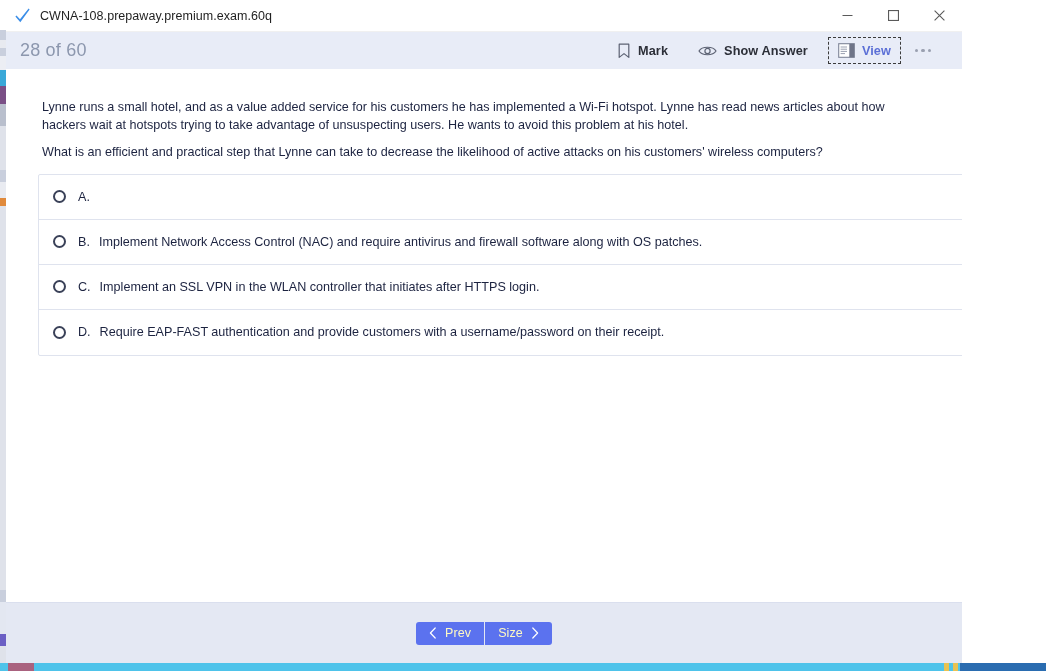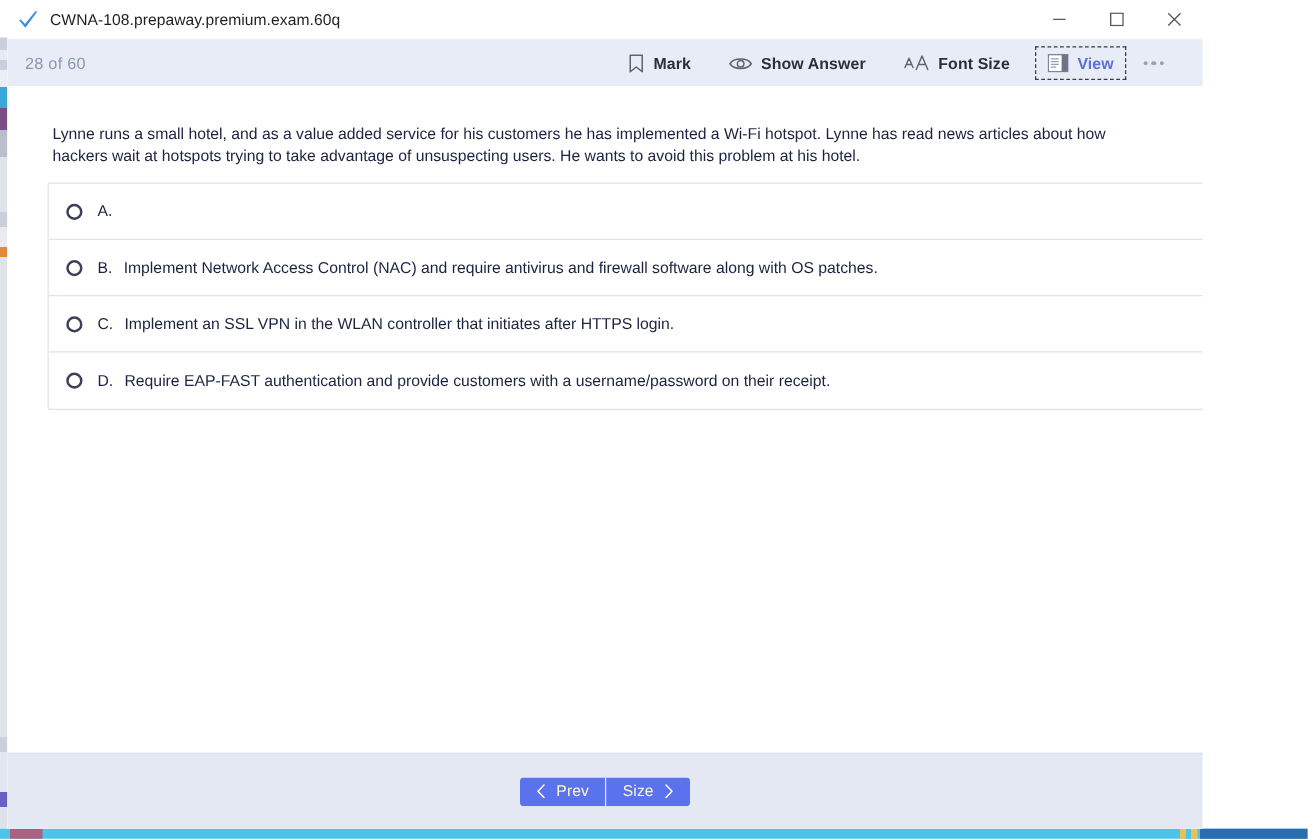--- a/index.html
+++ b/index.html
@@ -105,21 +105,21 @@
   #toolbar {
     height: 37px;
     background: #e8ecf7;
     display: flex;
     align-items: center;
     flex: 0 0 auto;
     position: relative;
   }
   #question-counter {
     margin-left: 14px;
-    font-size: 13px;
+    font-size: 18px;
     color: #8c97ae;
     letter-spacing: 0.2px;
   }
   #toolbar-actions {
     margin-left: auto;
     display: flex;
     align-items: center;
     height: 37px;
     padding-right: 16px;
   }
@@ -297,27 +297,20 @@
       </div>
 
       <div class="tool-btn">
         <svg width="19" height="14" viewBox="0 0 19 14">
           <path d="M1 7 C4 2, 15 2, 18 7 C15 12, 4 12, 1 7 Z" fill="none" stroke="#5c6273" stroke-width="1.2"></path>
           <circle cx="9.5" cy="7" r="2.6" fill="none" stroke="#5c6273" stroke-width="1.2"></circle>
         </svg>
         <span class="tb-label">Show Answer</span>
       </div>
 
-      <div class="tool-btn">
-        <svg width="21" height="15" viewBox="0 0 21 15">
-          <path d="M1 11 L4.2 3.6 L7.4 11 M2.2 8.6 H6.2" fill="none" stroke="#5c6273" stroke-width="1.15" stroke-linecap="round" stroke-linejoin="round"></path>
-          <path d="M10 12.6 L14.6 1.8 L19.2 12.6 M11.7 8.6 H17.5" fill="none" stroke="#5c6273" stroke-width="1.15" stroke-linecap="round" stroke-linejoin="round"></path>
-        </svg>
-        <span class="tb-label">Font Size</span>
-      </div>
 
       <div class="tool-btn focused">
         <svg width="17" height="15" viewBox="0 0 17 15">
           <rect x="0.7" y="0.7" width="15.6" height="13.6" fill="#ffffff" stroke="#7f8699" stroke-width="1.1"></rect>
           <rect x="11.3" y="0.7" width="5" height="13.6" fill="#6e7488"></rect>
           <path d="M2.6 4 H9 M2.6 6.2 H9 M2.6 8.4 H9 M2.6 10.6 H7" stroke="#9aa0b0" stroke-width="1" fill="none"></path>
         </svg>
         <span class="tb-label">View</span>
       </div>
 
@@ -326,20 +319,21 @@
         <i></i>
         <i></i>
       </div>
 
     </div>
   </div>
 
   <div id="content">
     <div id="question-body">
       <p class="q-para">Lynne runs a small hotel, and as a value added service for his customers he has implemented a Wi-Fi hotspot. Lynne has read news articles about how hackers wait at hotspots trying to take advantage of unsuspecting users. He wants to avoid this problem at his hotel.</p>
+      <p class="q-para prompt">What is an efficient and practical step that Lynne can take to decrease the likelihood of active attacks on his customers' wireless computers?</p>
     </div>
 
     <div id="answers">
 
       <div class="answer-row">
         <span class="radio"></span>
         <span class="ans-letter">A.</span>
       </div>
 
       <div class="answer-row">

